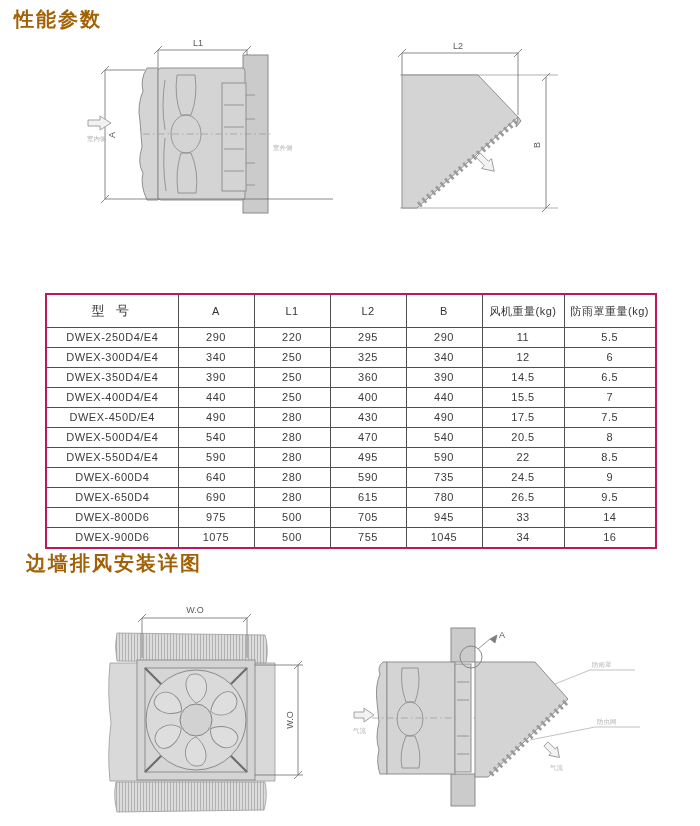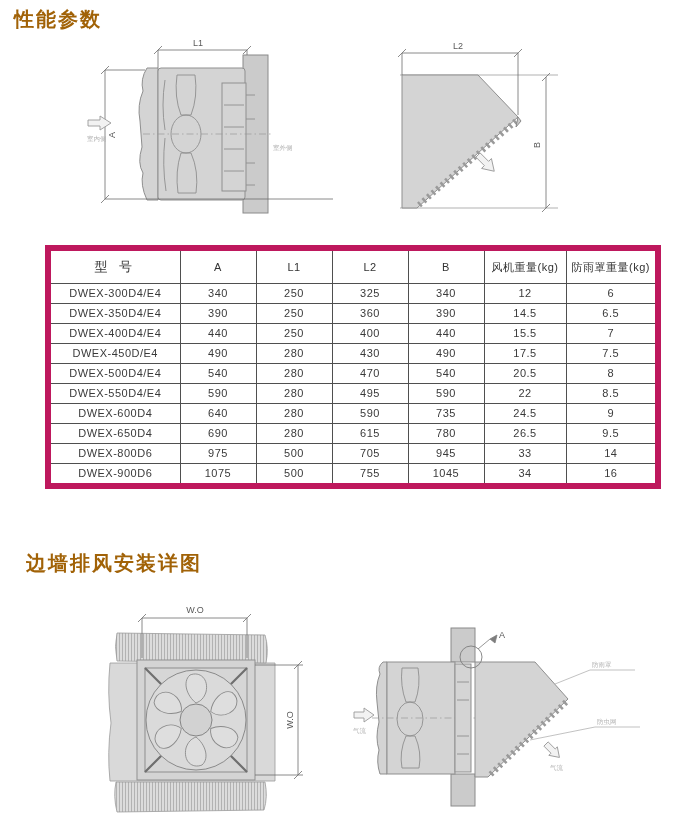--- a/index.html
+++ b/index.html
@@ -18,21 +18,21 @@
     border-collapse:collapse;width:610px;table-layout:fixed;
     font-size:11px;color:#3a3a3a;background:#fff;
   }
   table.spec th, table.spec td{
     border:1px solid #4f4f4f;text-align:center;vertical-align:middle;
     padding:0;height:19px;line-height:19px;overflow:hidden;white-space:nowrap;
     font-weight:normal;letter-spacing:0.5px;
   }
   table.spec thead th{height:32px;line-height:32px;font-size:11px;color:#333;}
   table.spec th.model-col{letter-spacing:4px;font-size:13px;}
-  table.spec{border:6px solid #be185d;}
+  table.spec{border:2px solid #be185d;margin-top:48px;}
   
   svg text{font-family:"Liberation Sans","DejaVu Sans",sans-serif;}
   .dim-line{stroke:#6d6d6d;stroke-width:0.8;fill:none;}
   .thin-line{stroke:#8f8f8f;stroke-width:0.7;fill:none;}
   .dim-text{fill:#5a5a5a;font-size:9px;}
   .tiny-text{fill:#b4b4b4;font-size:6.5px;}
   .body-fill{fill:#d4d4d4;stroke:#8f8f8f;stroke-width:1;}
   .body-fill2{fill:#cbcbcb;stroke:#8a8a8a;stroke-width:1;}
   .inner-line{stroke:#8f8f8f;stroke-width:0.9;fill:none;}
   .inner-fill{fill:#dedede;stroke:#8a8a8a;stroke-width:0.9;}
@@ -118,20 +118,29 @@
       <th>A</th>
       <th>L1</th>
       <th>L2</th>
       <th>B</th>
       <th>风机重量(kg)</th>
       <th>防雨罩重量(kg)</th>
     </tr>
   </thead>
   <tbody>
       <tr>
+        <td>DWEX-250D4/E4</td>
+        <td>290</td>
+        <td>220</td>
+        <td>295</td>
+        <td>290</td>
+        <td>11</td>
+        <td>5.5</td>
+      </tr>
+      <tr>
         <td>DWEX-300D4/E4</td>
         <td>340</td>
         <td>250</td>
         <td>325</td>
         <td>340</td>
         <td>12</td>
         <td>6</td>
       </tr>
       <tr>
         <td>DWEX-350D4/E4</td>

